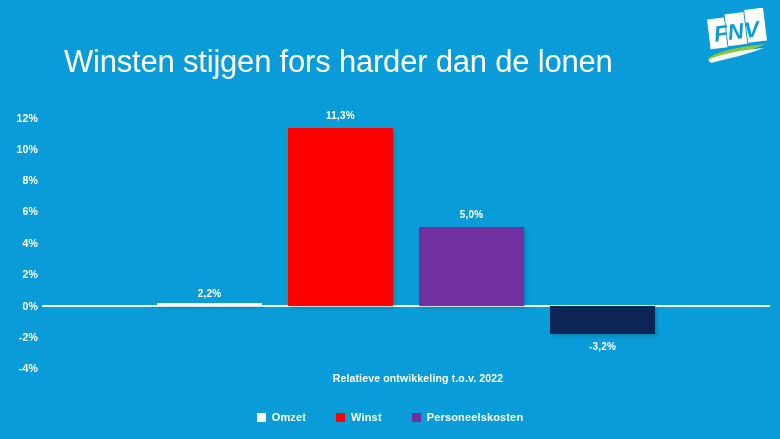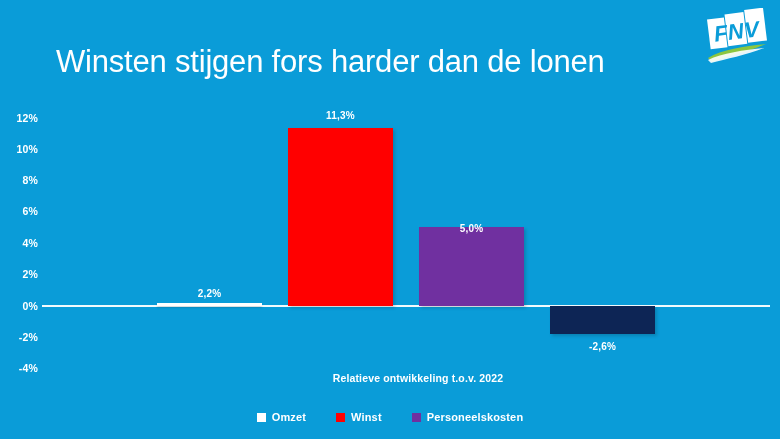--- a/index.html
+++ b/index.html
@@ -28,21 +28,21 @@
     left: 704px;
     top: 8px;
     width: 66px;
     height: 56px;
   }
   #logo svg { display: block; }
 
   
   #title {
     position: absolute;
-    left: 56px;
+    left: 64px;
     top: 42px;
     width: 640px;
     color: #ffffff;
     font-size: 31px;
     font-weight: 300;
     line-height: 40px;
     letter-spacing: -0.2px;
     white-space: nowrap;
   }
 
@@ -195,22 +195,22 @@
 
     <div id="axisline"></div>
 
     <div class="bar flat" style="left:157px; width:105px; top:303px; height:3px; background:#ffffff;"></div>
     <div class="bar" style="left:288px; width:105px; top:128px; height:178px; background:#ff0000;"></div>
     <div class="bar" style="left:419px; width:105px; top:227px; height:79px; background:#7030a0;"></div>
     <div class="bar" style="left:550px; width:105px; top:306px; height:28px; background:#0d2555;"></div>
 
     <div class="dlabel" style="left:209.5px; top:288px">2,2%</div>
     <div class="dlabel" style="left:340.5px; top:110px">11,3%</div>
-    <div class="dlabel" style="left:471.5px; top:223px">5,0%</div>
-    <div class="dlabel" style="left:602.5px; top:341px">-2,6%</div>
+    <div class="dlabel" style="left:471.5px; top:209px">5,0%</div>
+    <div class="dlabel" style="left:602.5px; top:341px">-3,2%</div>
   </div>
 
   <div id="caption">Relatieve ontwikkeling t.o.v. 2022</div>
 
   <div id="legend">
     <div class="legend-item">
       <span class="legend-swatch" style="background:#ffffff"></span>
       <span class="legend-label">Omzet</span>
     </div>
     <div class="legend-item">

